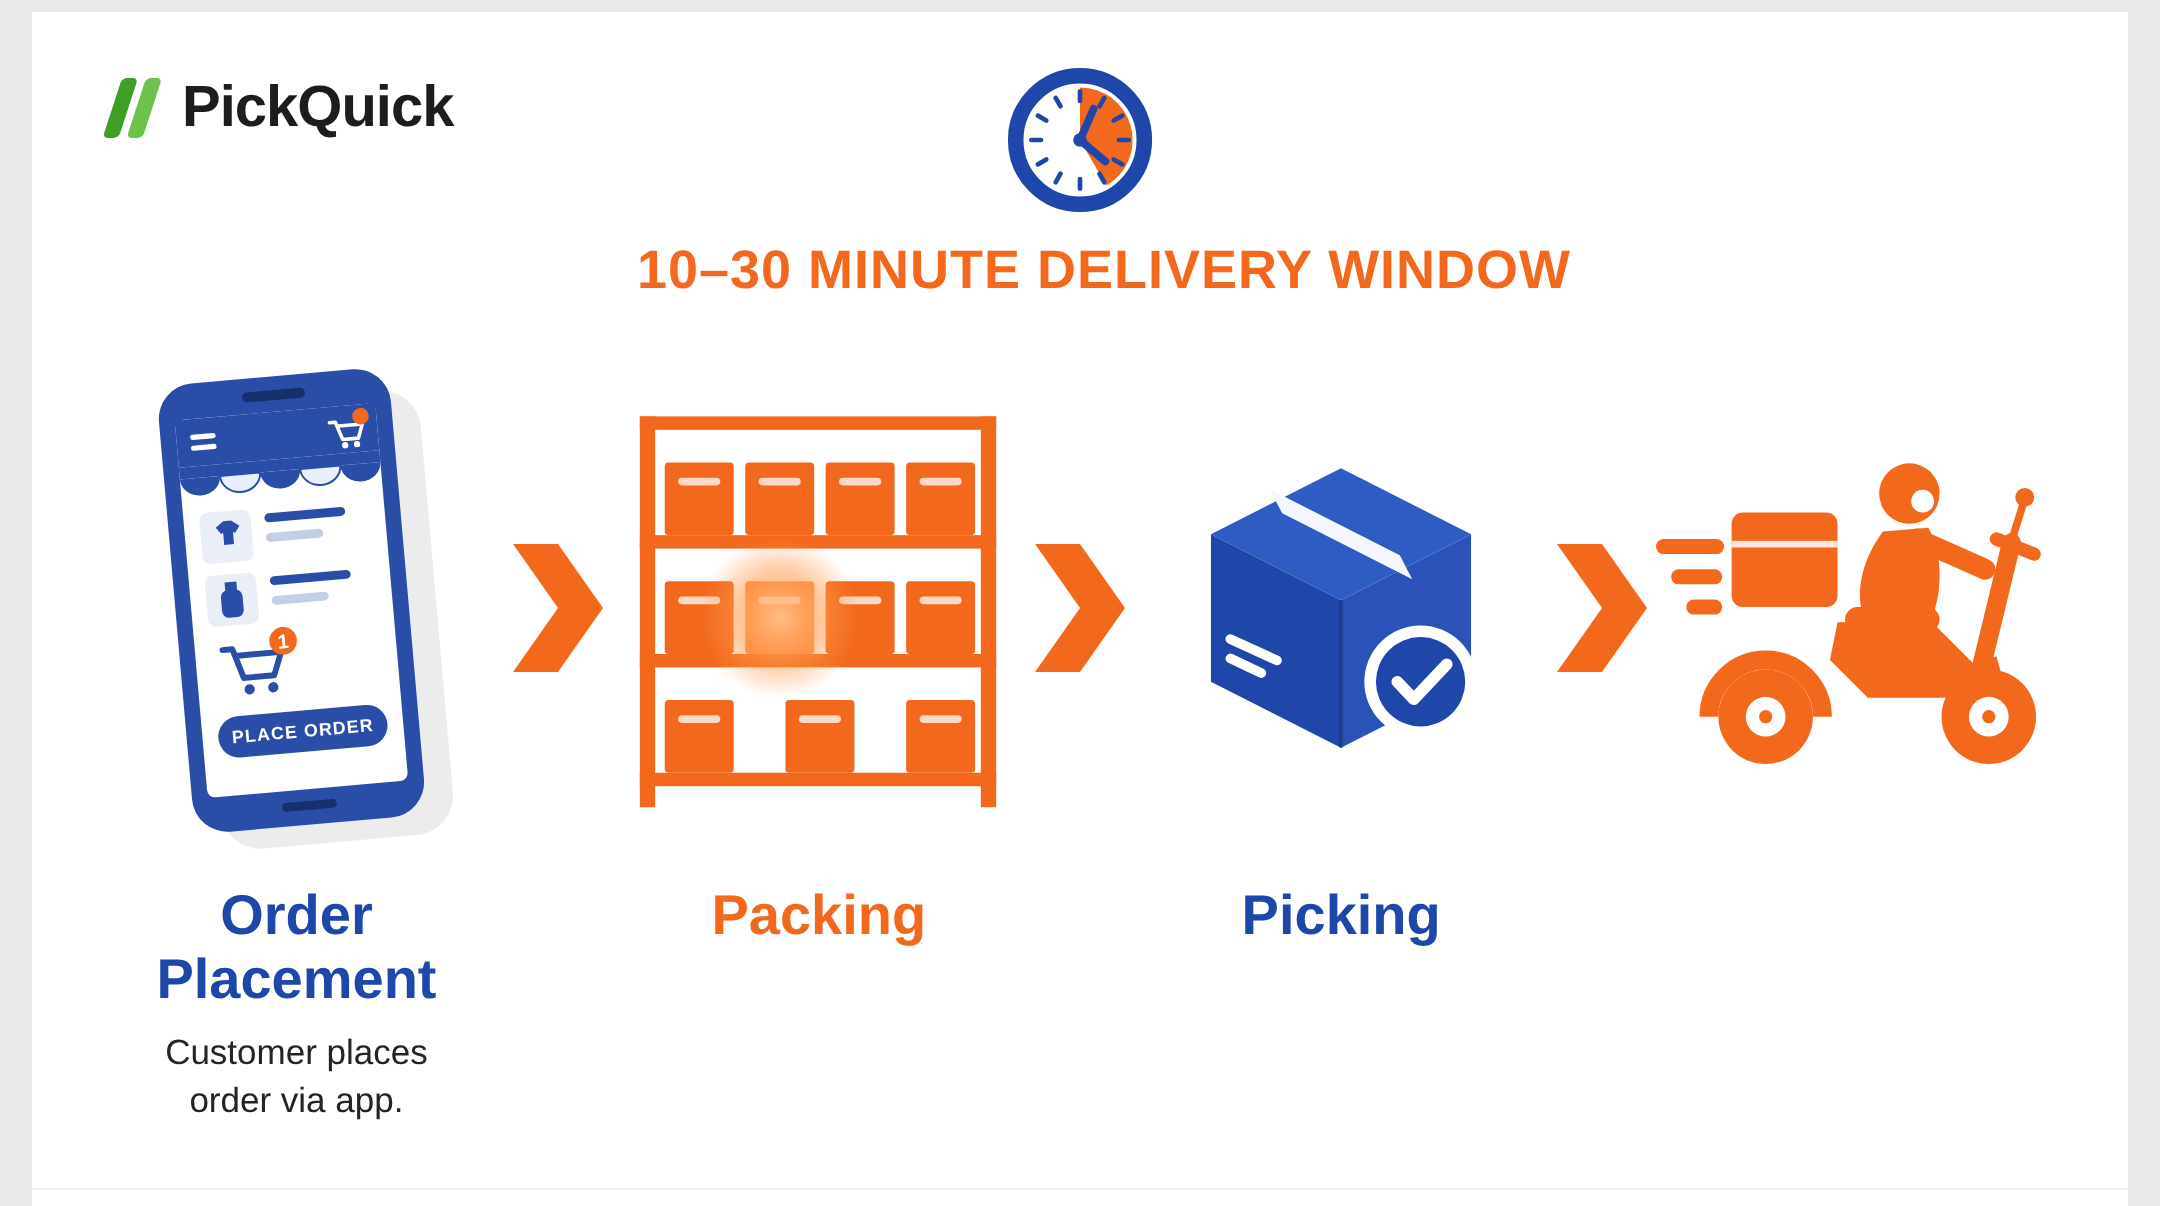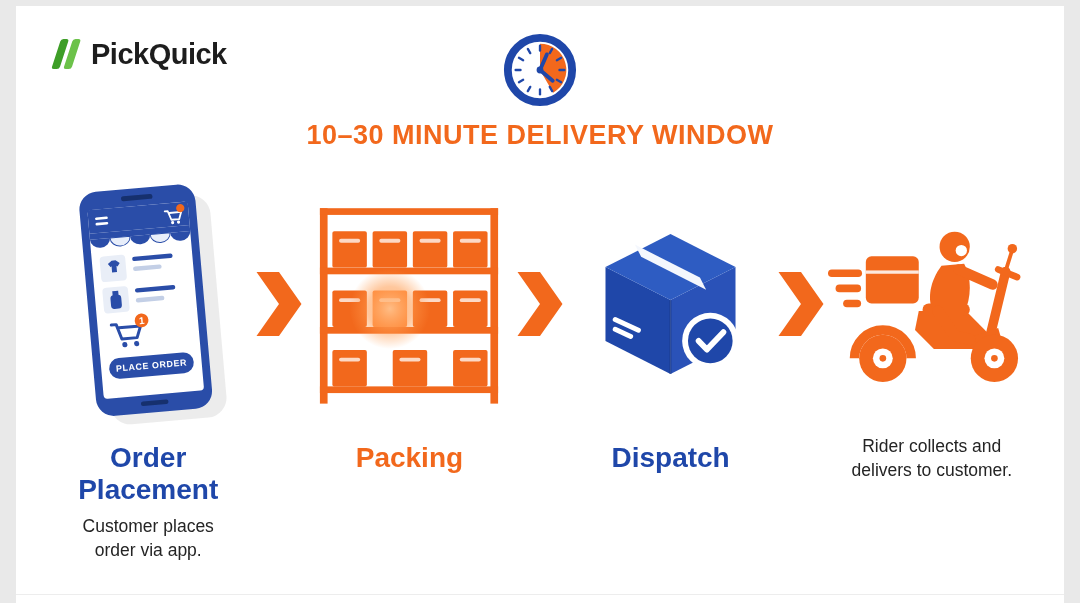--- a/index.html
+++ b/index.html
@@ -7,21 +7,21 @@
     position:relative; width:1048px; height:603px; margin:6px auto;
     background:#ffffff; overflow:hidden;
     font-family:"Liberation Sans", sans-serif;
   }
   
   .logo { position:absolute; top:30px; left:34px; display:flex; align-items:center; gap:9px; }
   .logo-text { font-size:29px; font-weight:800; color:#1d1d1d; letter-spacing:-0.5px; }
   
   .clock-wrap { position:absolute; top:26px; left:50%; transform:translateX(-50%); }
   .main-title {
-    position:absolute; top:114px; left:0; width:100%; text-align:center;
+    position:absolute; top:114px; left:12px; width:100%; text-align:center;
     font-size:27px; font-weight:800; color:#F2681C; letter-spacing:0.5px;
   }
   
   .steps-row {
     position:absolute; top:175px; left:0; right:0;
     display:flex; justify-content:space-between; align-items:flex-start;
     padding:0 26px;
   }
   .step { width:218px; display:flex; flex-direction:column; align-items:center; }
   .illus { height:245px; display:flex; align-items:center; justify-content:center; }
@@ -216,21 +216,21 @@
             <path d="M28 96 l24 11" fill="none"></path>
             <path d="M28 106 l16 7.5" fill="none"></path>
           </g>
           <g>
             <circle cx="126" cy="118" r="29" fill="#ffffff"></circle>
             <circle cx="126" cy="118" r="23" fill="#1F47A9"></circle>
             <path d="M114 118 l8.5 9 17 -18" stroke="#ffffff" stroke-width="6" stroke-linecap="round" stroke-linejoin="round" fill="none"></path>
           </g>
         </svg>
       </div>
-      <div class="step-title accent-blue">Dispatch</div>
+      <div class="step-title accent-blue">Picking</div>
     </div>
 
     <div class="arrow">
       <svg width="46" height="64" viewBox="0 0 52 74">
           <polygon points="0,0 26,0 52,37 26,74 0,74 26,37" fill="#F2681C"></polygon>
         </svg>
     </div>
 
     <div class="step">
       <div class="illus">
@@ -266,19 +266,18 @@
           <g>
             <circle cx="58" cy="150" r="25" fill="#F2681C"></circle>
             <circle cx="58" cy="150" r="10.5" fill="#ffffff"></circle>
             <circle cx="58" cy="150" r="3.5" fill="#F2681C"></circle>
             <circle cx="176" cy="150" r="25" fill="#F2681C"></circle>
             <circle cx="176" cy="150" r="10.5" fill="#ffffff"></circle>
             <circle cx="176" cy="150" r="3.5" fill="#F2681C"></circle>
           </g>
         </svg>
       </div>
-      <div class="step-desc" style="max-width:185px;">Rider collects and delivers to customer.</div>
     </div>
 
   </div>
 
   <div class="bottom-line"></div>
 </div>
 
 </body></html>

